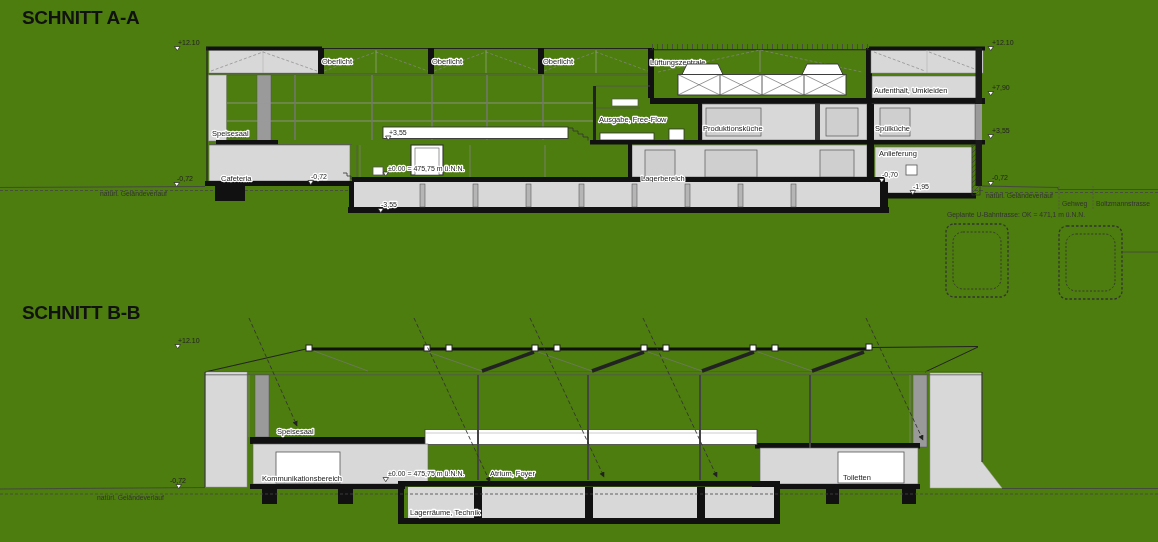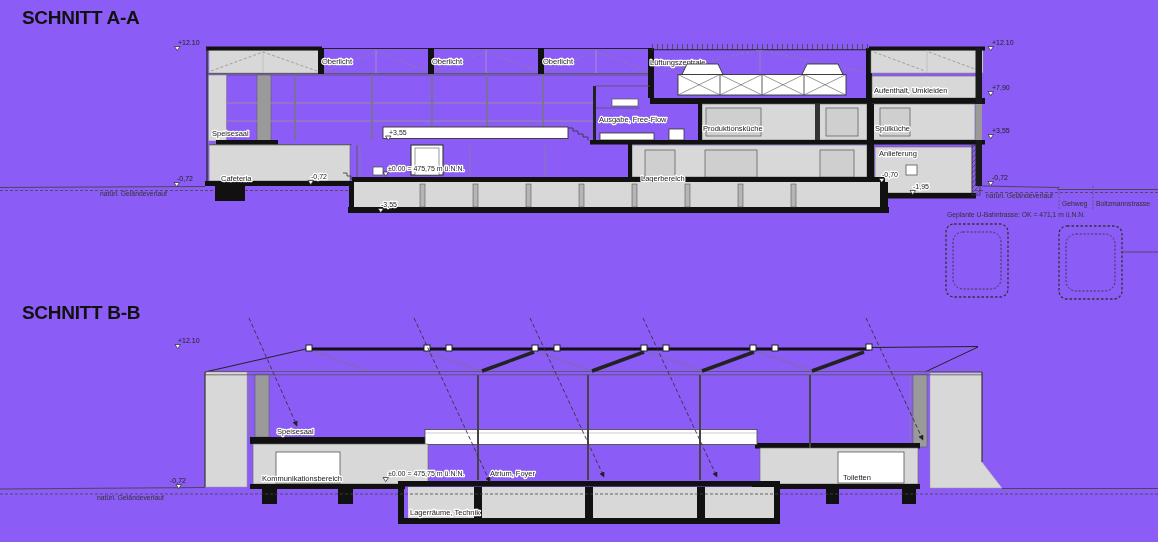--- a/index.html
+++ b/index.html
@@ -1,16 +1,16 @@
 <!DOCTYPE html>
 <html><head>
 <meta charset="utf-8">
 <style>
   html,body{margin:0;padding:0;background:#fff;}
-  .canvas{position:relative;width:1158px;height:542px;background:#8b5cf6;overflow:hidden;
+  .canvas{position:relative;width:1158px;height:542px;background:#4d7c0f;overflow:hidden;
           font-family:"Liberation Sans", sans-serif;}
   svg{display:block;}
   .ttl{font:bold 19px "Liberation Sans", sans-serif;fill:#111;letter-spacing:-0.3px;}
   .lbl{font:7.5px "Liberation Sans", sans-serif;fill:#222;}
   .lbl-halo{paint-order:stroke;stroke:#fff;stroke-width:2.5px;stroke-linejoin:round;}
   .lvl{font:7px "Liberation Sans", sans-serif;fill:#222;}
   .site{font:6.8px "Liberation Sans", sans-serif;fill:#333;}
   .thin{stroke:#555;stroke-width:0.8;fill:none;}
   .dashA{stroke:#888;stroke-width:0.7;fill:none;stroke-dasharray:3,2;}
   .mull{stroke:#777;stroke-width:1.4;}

